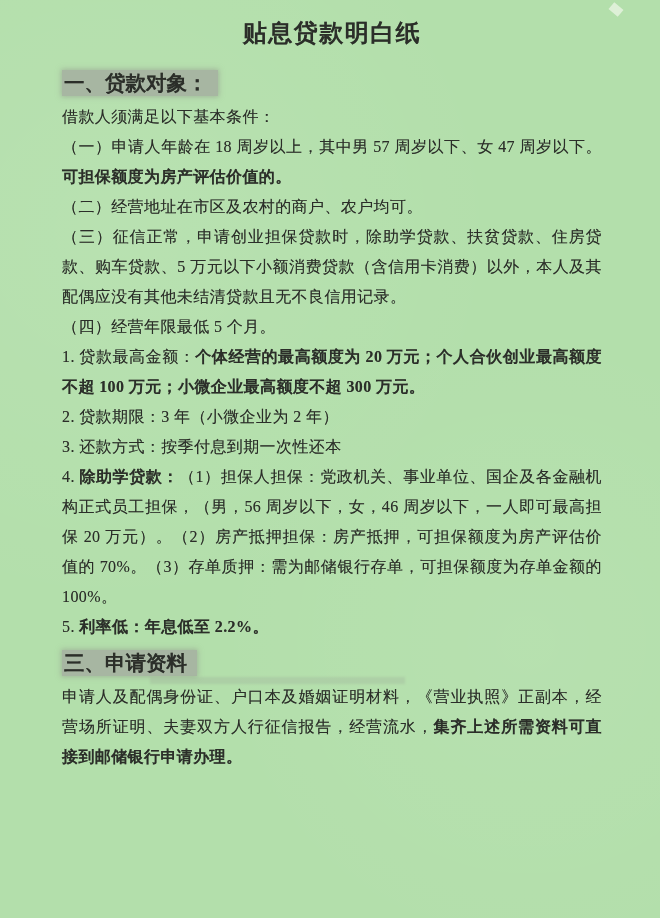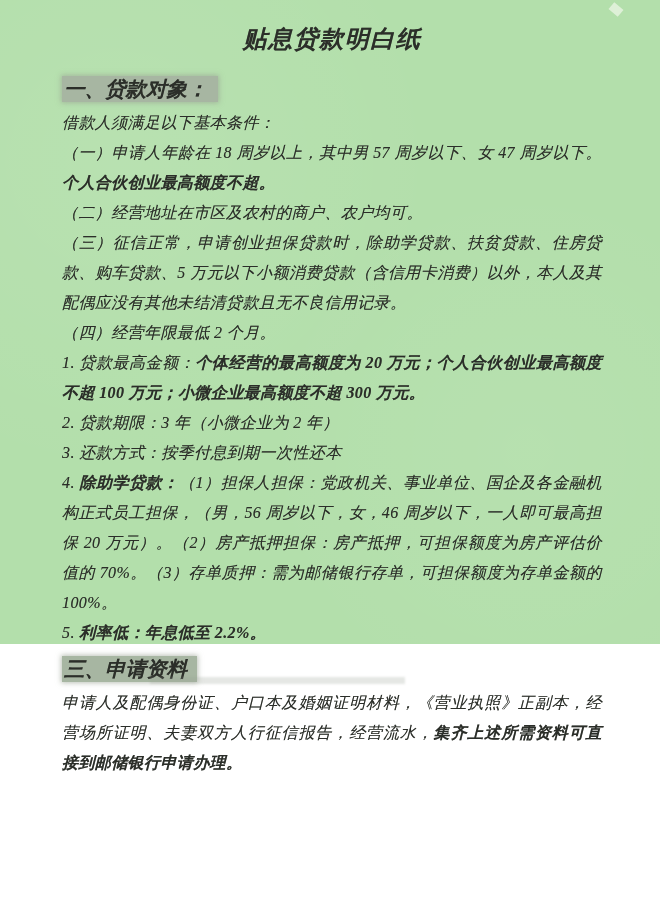--- a/index.html
+++ b/index.html
@@ -2,30 +2,29 @@
 <html><head>
 <meta charset="utf-8">
 <style>
   html, body { margin: 0; padding: 0; }
   body {
     width: 660px; height: 918px; overflow: hidden;
     font-family: "Liberation Serif", "DejaVu Serif", serif;
   }
   .page {
     position: relative;
-    width: 660px; height: 644px;
+    width: 660px; height: 918px;
     box-sizing: border-box;
-    padding: 16px 58px 0 62px;
+    padding: 10px 58px 0 62px;
     background:
       radial-gradient(circle at 18% 25%, rgba(255,255,255,0.07), transparent 45%),
       radial-gradient(circle at 80% 70%, rgba(255,255,255,0.05), transparent 40%),
       #b3dfab;
     color: #2b2e29;
     text-shadow: 0 0 0.6px rgba(43,46,41,0.45);
-    font-style: italic;
   }
   .title {
     margin: 6px 0 16px 0;
     font-size: 24px; line-height: 34px;
     font-weight: 700;
     text-align: center;
     letter-spacing: 1.5px;
   }
   .head {
     margin: 4px 0 2px 0;
@@ -65,27 +64,27 @@
 
   <div class="speck"></div>
   <div class="scan-band"></div>
 
   <h1 class="title">贴息贷款明白纸</h1>
 
   <p class="head"><span class="hl">一、贷款对象：</span></p>
 
   <p class="line">借款人须满足以下基本条件：</p>
 
-  <p class="line"><span>（一）申请人年龄在 18 周岁以上，其中男 57 周岁以下、女 47 周岁以下。</span><span class="b">个人合伙创业最高额度不超。</span></p>
+  <p class="line"><span>（一）申请人年龄在 18 周岁以上，其中男 57 周岁以下、女 47 周岁以下。</span><span class="b">可担保额度为房产评估价值的。</span></p>
 
   <p class="line">（二）经营地址在市区及农村的商户、农户均可。</p>
 
   <p class="line">（三）征信正常，申请创业担保贷款时，除助学贷款、扶贫贷款、住房贷款、购车贷款、5 万元以下小额消费贷款（含信用卡消费）以外，本人及其配偶应没有其他未结清贷款且无不良信用记录。</p>
 
-  <p class="line">（四）经营年限最低 2 个月。</p>
+  <p class="line">（四）经营年限最低 5 个月。</p>
 
 
   <p class="line"><span>1. 贷款最高金额：</span><span class="b">个体经营的最高额度为 20 万元；个人合伙创业最高额度不超 100 万元；小微企业最高额度不超 300 万元。</span></p>
 
   <p class="line">2. 贷款期限：3 年（小微企业为 2 年）</p>
 
   <p class="line">3. 还款方式：按季付息到期一次性还本</p>
 
   <p class="line"><span>4. </span><span class="b">除助学贷款：</span><span>（1）担保人担保：党政机关、事业单位、国企及各金融机构正式员工担保，（男，56 周岁以下，女，46 周岁以下，一人即可最高担保 20 万元）。（2）房产抵押担保：房产抵押，可担保额度为房产评估价值的 70%。（3）存单质押：需为邮储银行存单，可担保额度为存单金额的 100%。</span></p>
 

